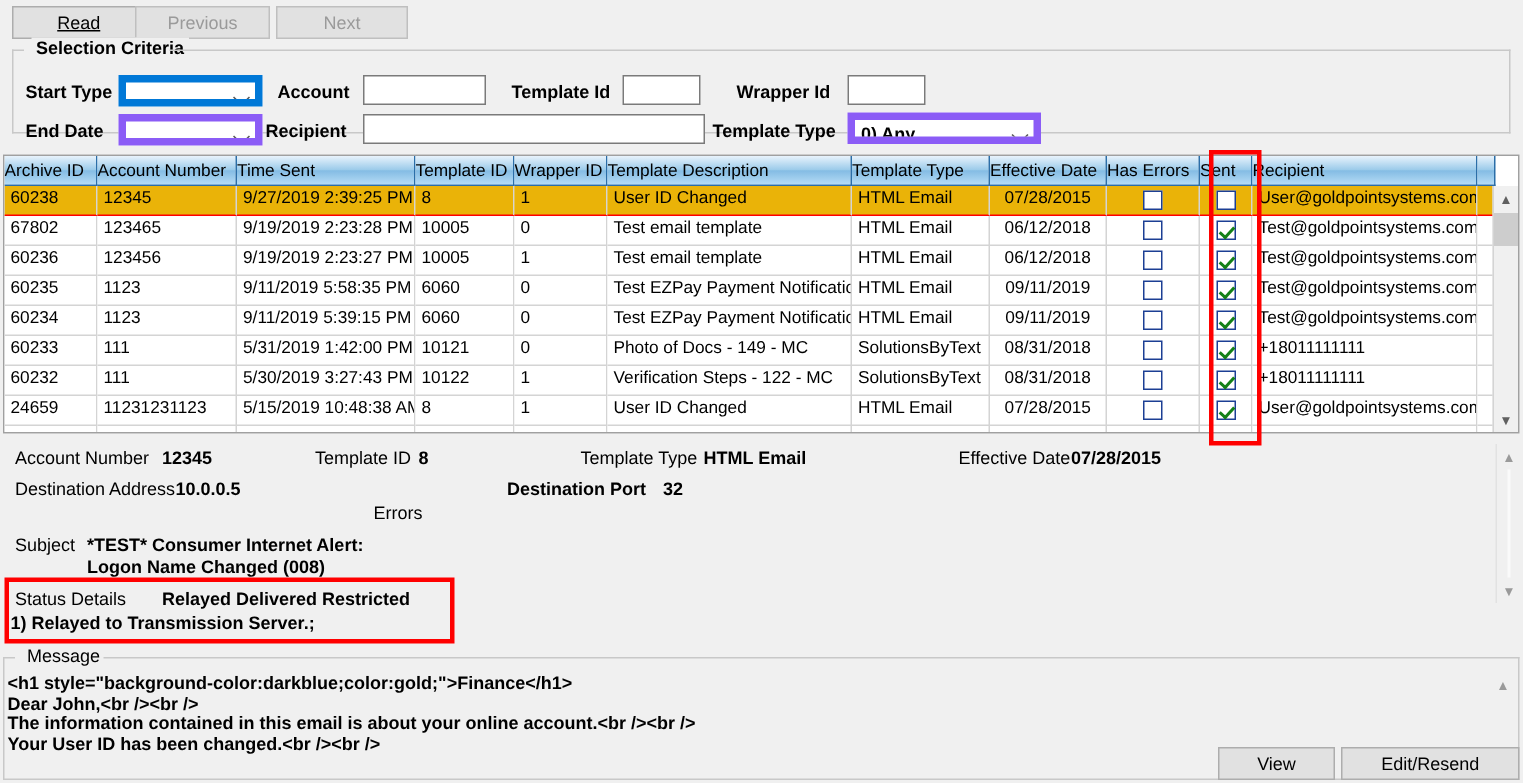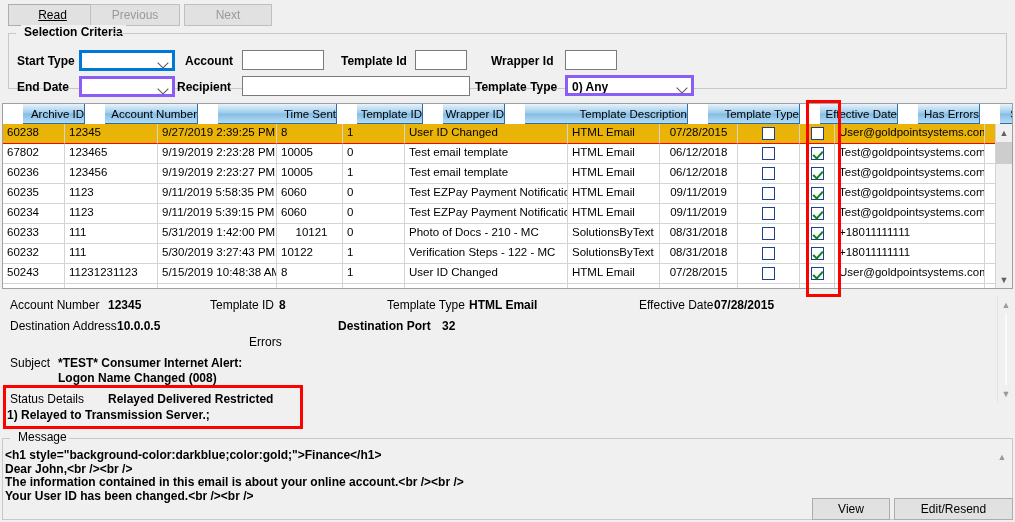--- a/index.html
+++ b/index.html
@@ -46,21 +46,21 @@
     background: #f0f0f0; padding: 0 3px; font-size: 12px; font-weight: bold;
     white-space: nowrap;
   }
   .lbl { position: absolute; font-size: 12px; font-weight: bold; white-space: nowrap; }
   .fld {
     position: absolute; background: #fff; border: 1px solid #7a7a7a;
     height: 20px; font-size: 12px; padding: 1px 3px; font-family: "Liberation Sans", sans-serif;
     color: #000;
   }
   .combo {
-    position: absolute; background: #fff; border: 3px solid #8b5cf6; height: 21px;
+    position: absolute; background: #fff; border: 5px solid #8b5cf6; height: 21px;
     font-size: 12px; font-weight: bold; padding: 2px 18px 2px 4px; color: #000;
     white-space: nowrap; overflow: hidden;
   }
   .combo.focused { border-color: #0078d7; }
   .combo .chev {
     position: absolute; right: 5px; top: 6px; width: 8px; height: 8px;
     border-left: 1px solid #555; border-bottom: 1px solid #555;
     transform: rotate(-45deg);
   }
 
@@ -68,22 +68,22 @@
   .grid {
     position: absolute; left: 2px; top: 103px; width: 1011px; height: 186px;
     background: #fff; border: 1px solid #a0a0a0; overflow: hidden;
   }
   .grid-head { display: flex; height: 20px; width: 100%; }
   .hcell {
     background: linear-gradient(#e8f3fc, #9ccbea 48%, #84bce4 52%, #b6dcf5);
     border-right: 1px solid #2b6ea8;
     border-bottom: 1px solid #2b6ea8;
     font-size: 11.5px; color: #000;
-    display: flex; align-items: center; justify-content: flex-end;
-    overflow: hidden; white-space: nowrap; flex: none; margin-left: 20px;
+    display: flex; align-items: center; justify-content: flex-start;
+    overflow: hidden; white-space: nowrap; flex: none;
   }
   .grid-body { width: 100%; }
   .row { display: flex; height: 20px; width: 100%; }
   .row.selected .cell { background: #eab308; border-bottom-color: #ff0000; color: #000; }
   .cell {
     border-right: 1px solid #d4d4d4; border-bottom: 1px solid #d4d4d4;
     font-size: 11.5px; padding: 2px 0 0 4px; overflow: hidden;
     white-space: nowrap; flex: none; background: #fff;
   }
   .cell.ctr { text-align: center; padding-left: 0; }
@@ -333,23 +333,23 @@
           <div class="cell chk" style="width: 35px;">
             <span class="cb on"></span>
           </div>
           <div class="cell" style="width: 150px;">Test@goldpointsystems.com</div>
           <div class="cell" style="width: 12px;"></div>
         </div>
         <div class="row">
           <div class="cell" style="width: 62px;">60233</div>
           <div class="cell" style="width: 93px;">111</div>
           <div class="cell" style="width: 119px;">5/31/2019 1:42:00 PM</div>
-          <div class="cell" style="width: 66px; text-align: center;">10121</div>
+          <div class="cell" style="width: 66px;">10121</div>
           <div class="cell" style="width: 62px;">0</div>
-          <div class="cell" style="width: 163px;">Photo of Docs - 210 - MC</div>
+          <div class="cell" style="width: 163px;">Photo of Docs - 149 - MC</div>
           <div class="cell" style="width: 92px;">SolutionsByText</div>
           <div class="cell ctr" style="width: 78px;">08/31/2018</div>
           <div class="cell chk" style="width: 62px;">
             <span class="cb"></span>
           </div>
           <div class="cell chk" style="width: 35px;">
             <span class="cb on"></span>
           </div>
           <div class="cell" style="width: 150px;">+18011111111</div>
           <div class="cell" style="width: 12px;"></div>
@@ -366,21 +366,21 @@
           <div class="cell chk" style="width: 62px;">
             <span class="cb"></span>
           </div>
           <div class="cell chk" style="width: 35px;">
             <span class="cb on"></span>
           </div>
           <div class="cell" style="width: 150px;">+18011111111</div>
           <div class="cell" style="width: 12px;"></div>
         </div>
         <div class="row">
-          <div class="cell" style="width: 62px;">50243</div>
+          <div class="cell" style="width: 62px;">24659</div>
           <div class="cell" style="width: 93px;">11231231123</div>
           <div class="cell" style="width: 119px;">5/15/2019 10:48:38 AM</div>
           <div class="cell" style="width: 66px;">8</div>
           <div class="cell" style="width: 62px;">1</div>
           <div class="cell" style="width: 163px;">User ID Changed</div>
           <div class="cell" style="width: 92px;">HTML Email</div>
           <div class="cell ctr" style="width: 78px;">07/28/2015</div>
           <div class="cell chk" style="width: 62px;">
             <span class="cb"></span>
           </div>

